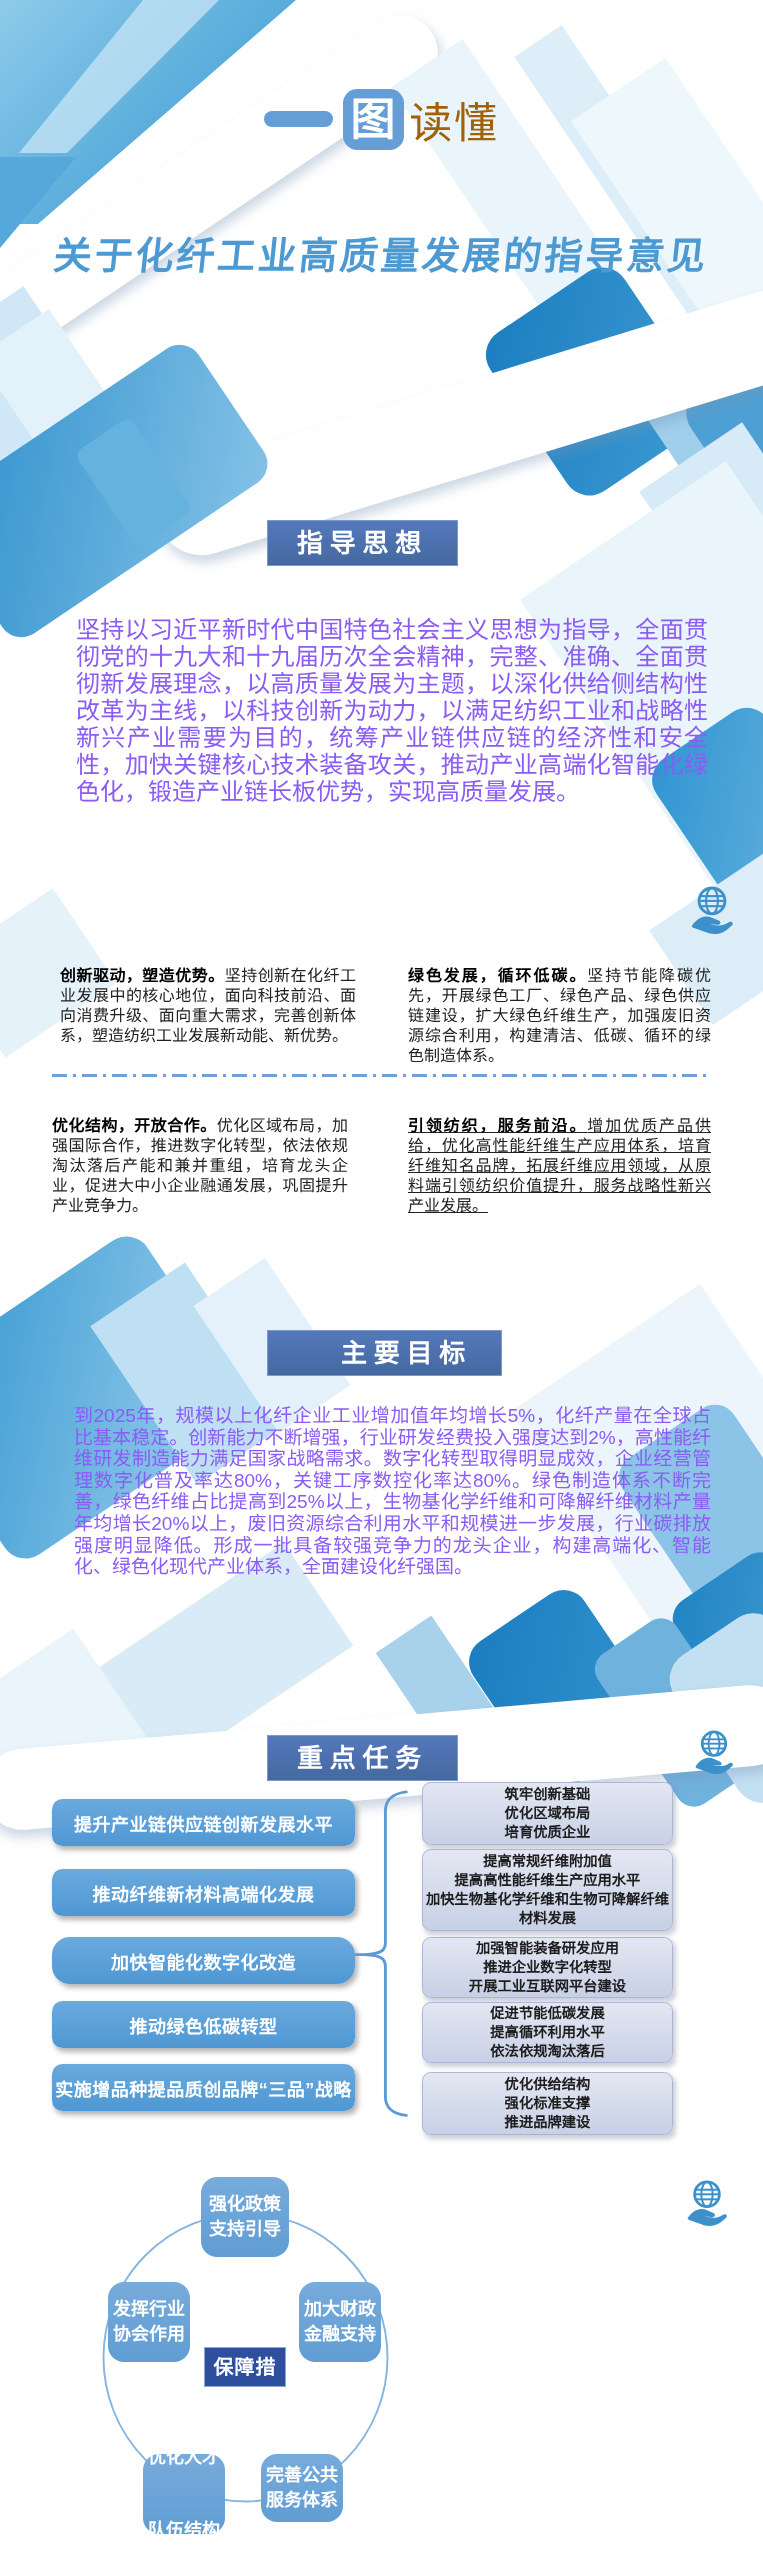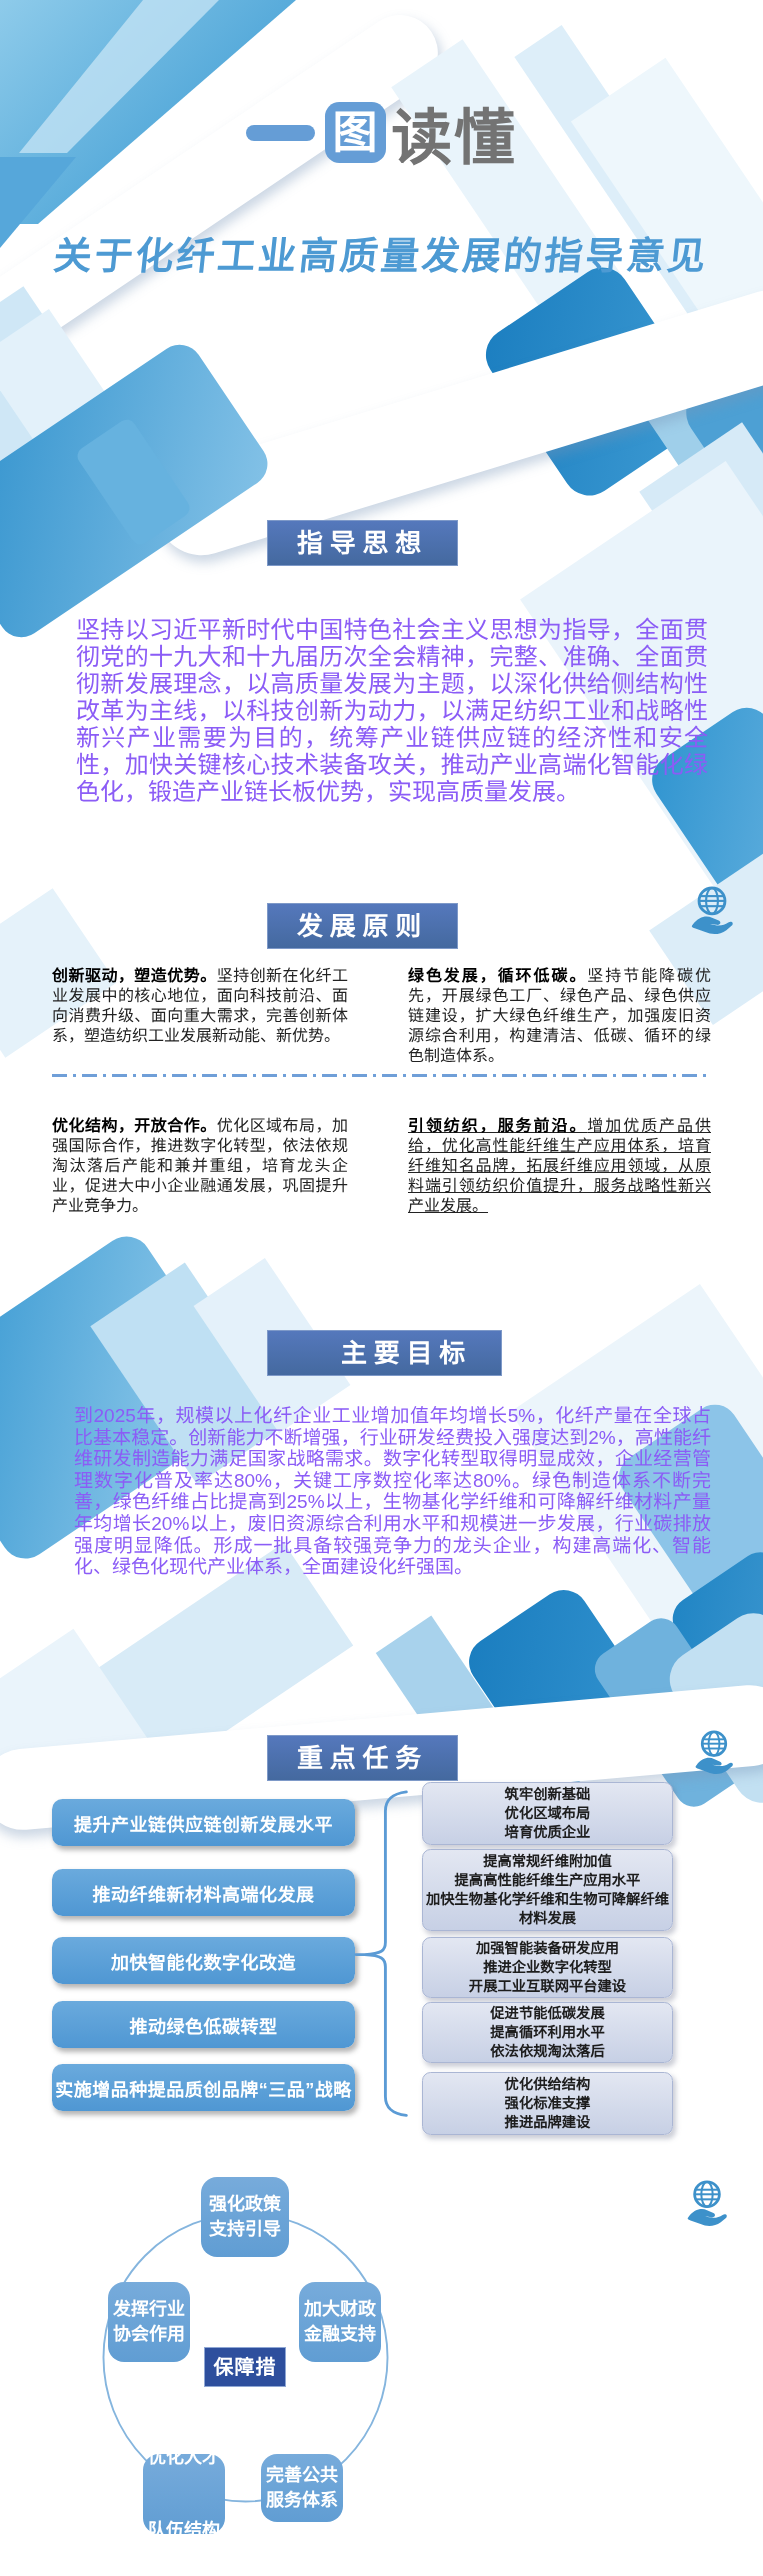--- a/index.html
+++ b/index.html
@@ -12,39 +12,39 @@
              box-shadow:0 7.6px 11.4px rgba(120,150,185,.38);pointer-events:none;}
   
   .content{position:absolute;z-index:2;}
   
   #logo-row{position:absolute;left:0;top:88px;width:763px;text-align:center;z-index:2;}
   .logo-dash{display:inline-block;width:69px;height:16px;border-radius:8.6px;background:#659dd6;
              vertical-align:middle;margin-right:9.5px;}
   .logo-box{display:inline-block;width:61px;height:61px;border-radius:14.3px;background:#659dd6;
             color:#ffffff;font-size:45px;font-weight:900;line-height:61px;text-align:center;
             vertical-align:middle;margin-right:5.7px;}
-  .logo-suffix{display:inline-block;font-size:61px;font-weight:700;color:#737373;
+  .logo-suffix{display:inline-block;font-size:43px;font-weight:400;color:#a16207;
                vertical-align:middle;letter-spacing:1.9px;}
   #main-title{position:absolute;left:0;top:225px;width:763px;text-align:center;z-index:2;
               font-size:38px;font-weight:900;color:#4d9ad3;letter-spacing:2.9px;
               transform:skewX(-6deg);}
   
   .sec-head{position:absolute;left:267px;width:189px;height:44px;z-index:2;
             background:linear-gradient(#5578bc,#44699f);border:1px solid #7e99c8;
             color:#ffffff;font-size:26px;font-weight:600;letter-spacing:6.7px;
             text-align:center;line-height:44px;}
   
   .para{position:absolute;z-index:2;color:#8b5cf6;text-align:justify;}
   #ideology-body{left:76px;top:616px;width:632px;font-size:24px;line-height:27px;}
   #goals-body{left:74px;top:1405px;width:637px;font-size:19px;line-height:21.6px;}
   
   .principle{position:absolute;z-index:2;font-size:16px;line-height:20px;color:#222222;
              text-align:justify;}
   .principle b{color:#000000;font-weight:900;}
-  #principle-0{left:52px;top:966px;width:296px;}
+  #principle-0{left:60px;top:966px;width:296px;}
   #principle-1{left:408px;top:966px;width:303px;}
   #principle-2{left:52px;top:1116px;width:296px;}
   #principle-3{left:408px;top:1116px;width:303px;text-decoration:underline;}
   #principles-divider{position:absolute;left:52px;top:1074px;width:660px;height:2.9px;z-index:2;
     background:repeating-linear-gradient(90deg,#6f9fd8 0 15.3px,transparent 15.3px 21px,
                #6f9fd8 21px 24px,transparent 24px 30px);}
   
   .task-btn{position:absolute;left:52px;width:303px;height:47px;z-index:2;border-radius:10.5px;
             background:linear-gradient(#6aaadd,#4f97d3);box-shadow:2.9px 3.8px 4.8px rgba(90,90,90,.45);
             color:#ffffff;font-size:18px;font-weight:700;text-align:center;
@@ -119,21 +119,20 @@
   <div class="whiteband" style="left:-19px;top:1717px;width:811px;height:81px;transform:rotate(-5deg);"></div>
 
   <div id="logo-row">
     <span class="logo-dash"></span><span class="logo-box">图</span><span class="logo-suffix">读懂</span>
   </div>
   <div id="main-title">关于化纤工业高质量发展的指导意见</div>
 
   <div class="sec-head" style="top:520px;">指导思想</div>
   <div class="para" id="ideology-body">坚持以习近平新时代中国特色社会主义思想为指导，全面贯彻党的十九大和十九届历次全会精神，完整、准确、全面贯彻新发展理念，以高质量发展为主题，以深化供给侧结构性改革为主线，以科技创新为动力，以满足纺织工业和战略性新兴产业需要为目的，统筹产业链供应链的经济性和安全性，加快关键核心技术装备攻关，推动产业高端化智能化绿色化，锻造产业链长板优势，实现高质量发展。</div>
 
-  <div class="sec-head" style="top:903px;">发展原则</div>
   <div class="globe" style="left:689px;top:885px;">
     <svg width="46" height="50" viewBox="0 0 48 52">
       <circle cx="24" cy="16.5" r="13.5" fill="none" stroke="#3d91ca" stroke-width="3"></circle>
       <ellipse cx="24" cy="16.5" rx="6.2" ry="13.5" fill="none" stroke="#3d91ca" stroke-width="2.2"></ellipse>
       <line x1="11.5" y1="11.5" x2="36.5" y2="11.5" stroke="#3d91ca" stroke-width="2.2"></line>
       <line x1="10.5" y1="16.5" x2="37.5" y2="16.5" stroke="#3d91ca" stroke-width="2.2"></line>
       <line x1="12.5" y1="22" x2="35.5" y2="22" stroke="#3d91ca" stroke-width="2.2"></line>
       <path d="M4,41 C10,33 18,31 24,34 L31,37 C34,38.5 33,42 29,41.5 L22,40.5 C30,43 36,42.5 41,39 C44,37 47,39 45,42 L39,47 C32,52 24,52 17,49 L6,45 C3,44 2,43 4,41 Z" fill="#3d91ca"></path>
     </svg>
   </div>
@@ -161,21 +160,21 @@
       <ellipse cx="24" cy="16.5" rx="6.2" ry="13.5" fill="none" stroke="#3d91ca" stroke-width="2.2"></ellipse>
       <line x1="11.5" y1="11.5" x2="36.5" y2="11.5" stroke="#3d91ca" stroke-width="2.2"></line>
       <line x1="10.5" y1="16.5" x2="37.5" y2="16.5" stroke="#3d91ca" stroke-width="2.2"></line>
       <line x1="12.5" y1="22" x2="35.5" y2="22" stroke="#3d91ca" stroke-width="2.2"></line>
       <path d="M4,41 C10,33 18,31 24,34 L31,37 C34,38.5 33,42 29,41.5 L22,40.5 C30,43 36,42.5 41,39 C44,37 47,39 45,42 L39,47 C32,52 24,52 17,49 L6,45 C3,44 2,43 4,41 Z" fill="#3d91ca"></path>
     </svg>
   </div>
 
   <div class="task-btn" style="top:1799px;">提升产业链供应链创新发展水平</div>
   <div class="task-btn" style="top:1869px;">推动纤维新材料高端化发展</div>
-  <div class="task-btn" style="top:1937px;">加快智能化数字化改造</div>
+  <div class="task-btn" style="top:1937px;border-radius:18px;">加快智能化数字化改造</div>
   <div class="task-btn" style="top:2001px;">推动绿色低碳转型</div>
   <div class="task-btn" style="top:2064px;">实施增品种提品质创品牌“三品”战略</div>
 
   <svg class="content" style="left:354px;top:1784px;" width="59" height="345" viewBox="0 0 62 362">
     <path d="M55,8 C40,10 33,16 33,28 L33,166 C33,175 29,178 11,179 L2,179 M11,179 C29,180 33,183 33,192 L33,328 C33,340 40,346 55,348" fill="none" stroke="#5b9bd5" stroke-width="3" stroke-linecap="round"></path>
   </svg>
 
   <div class="task-box" style="top:1782px;height:61px;">
     <span>筑牢创新基础</span>
     <span>优化区域布局</span>

